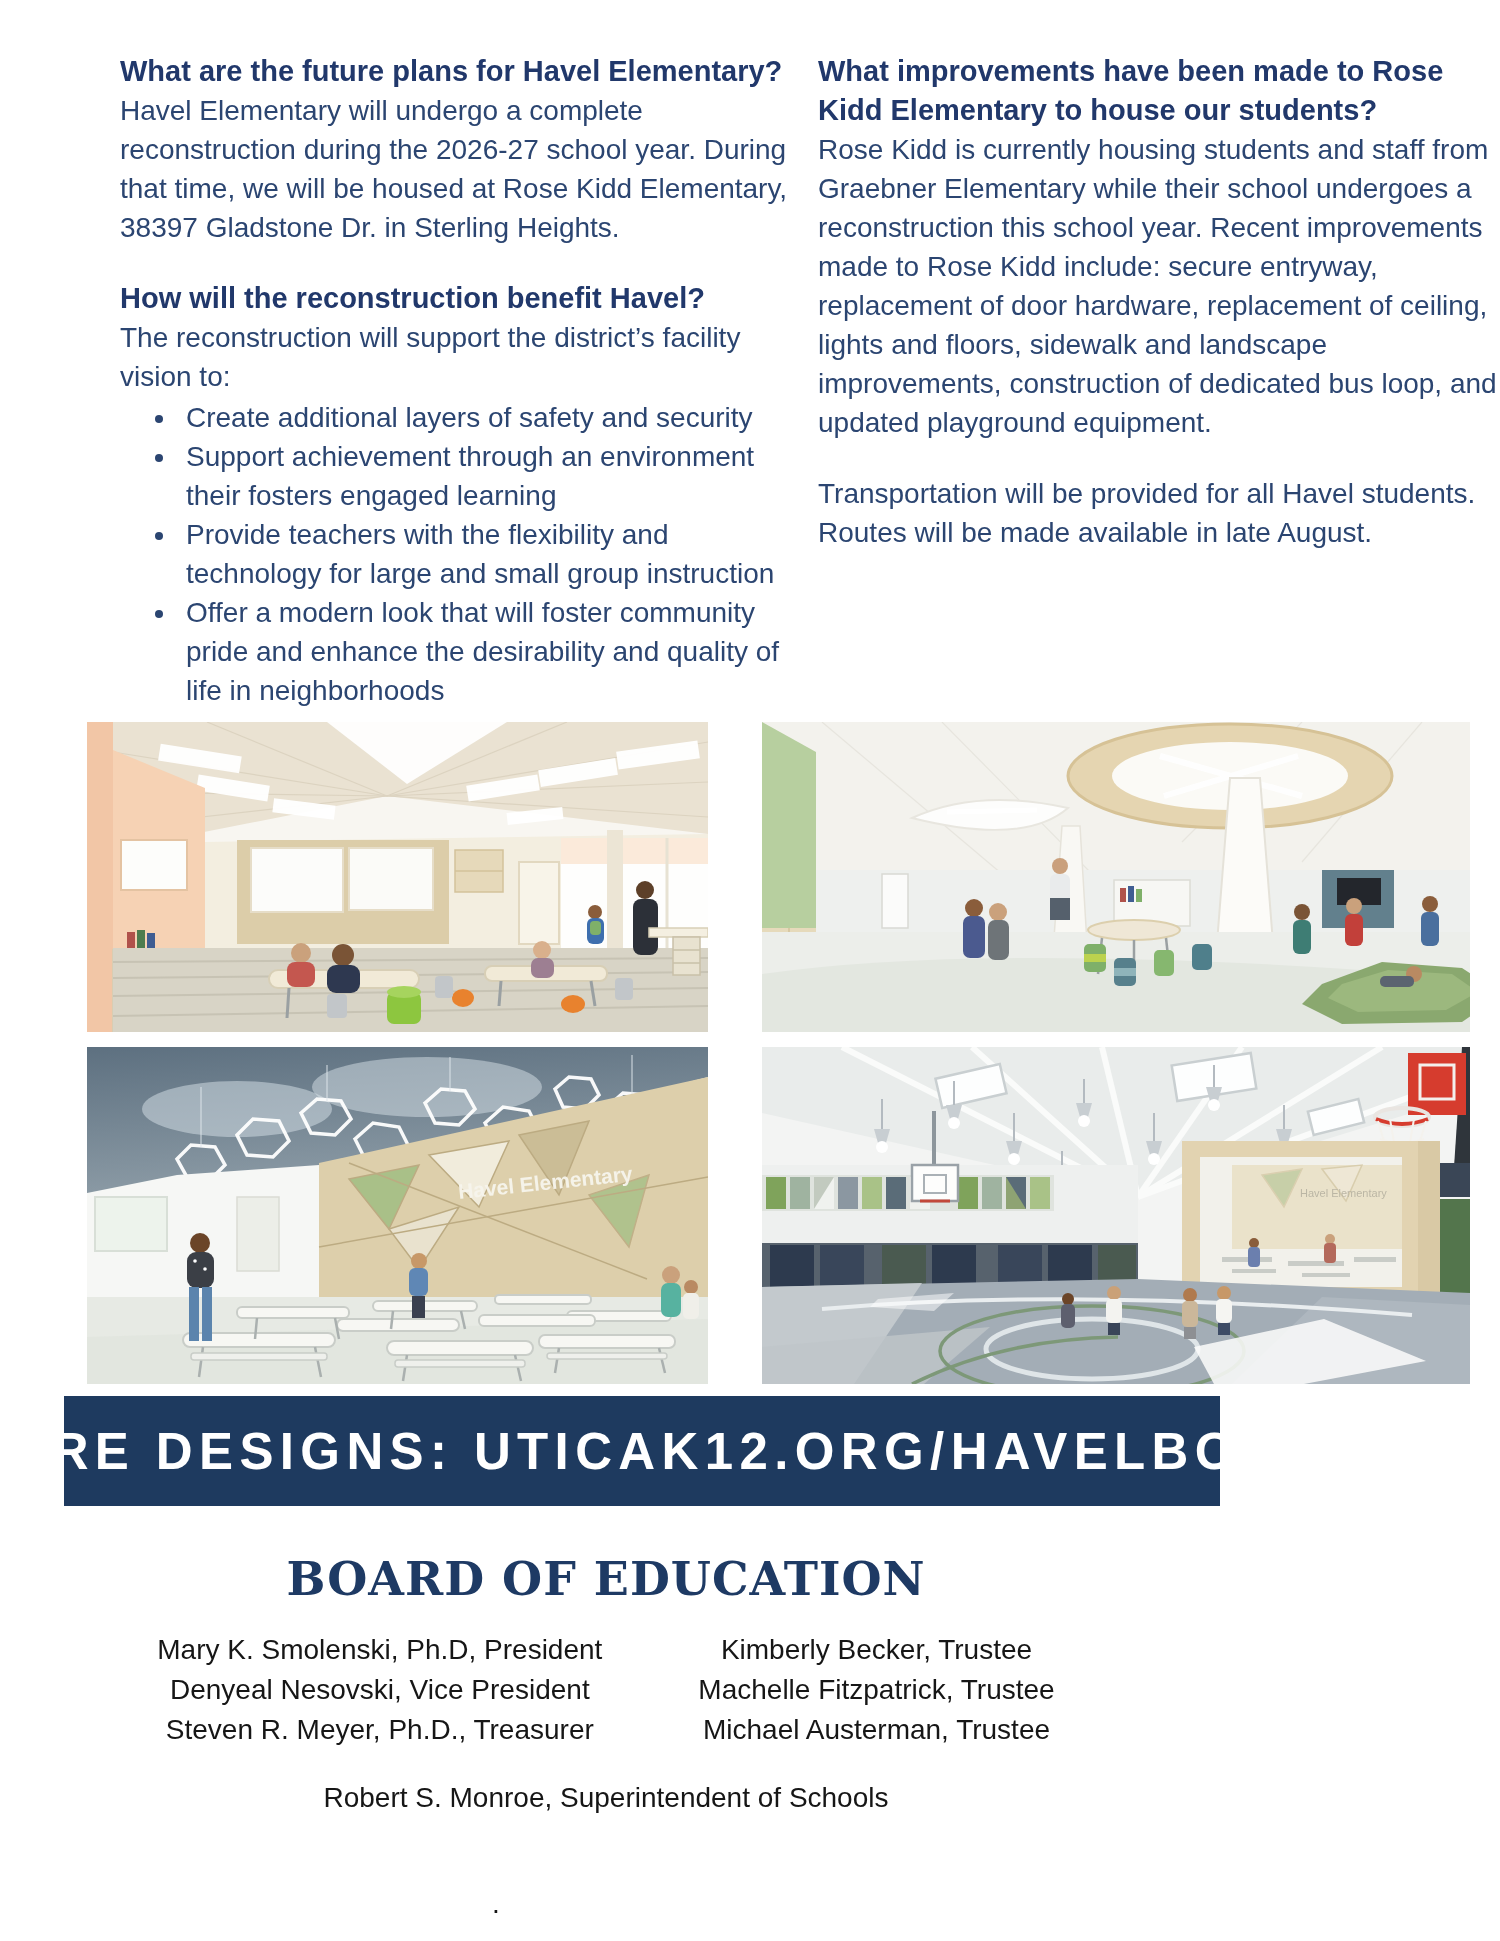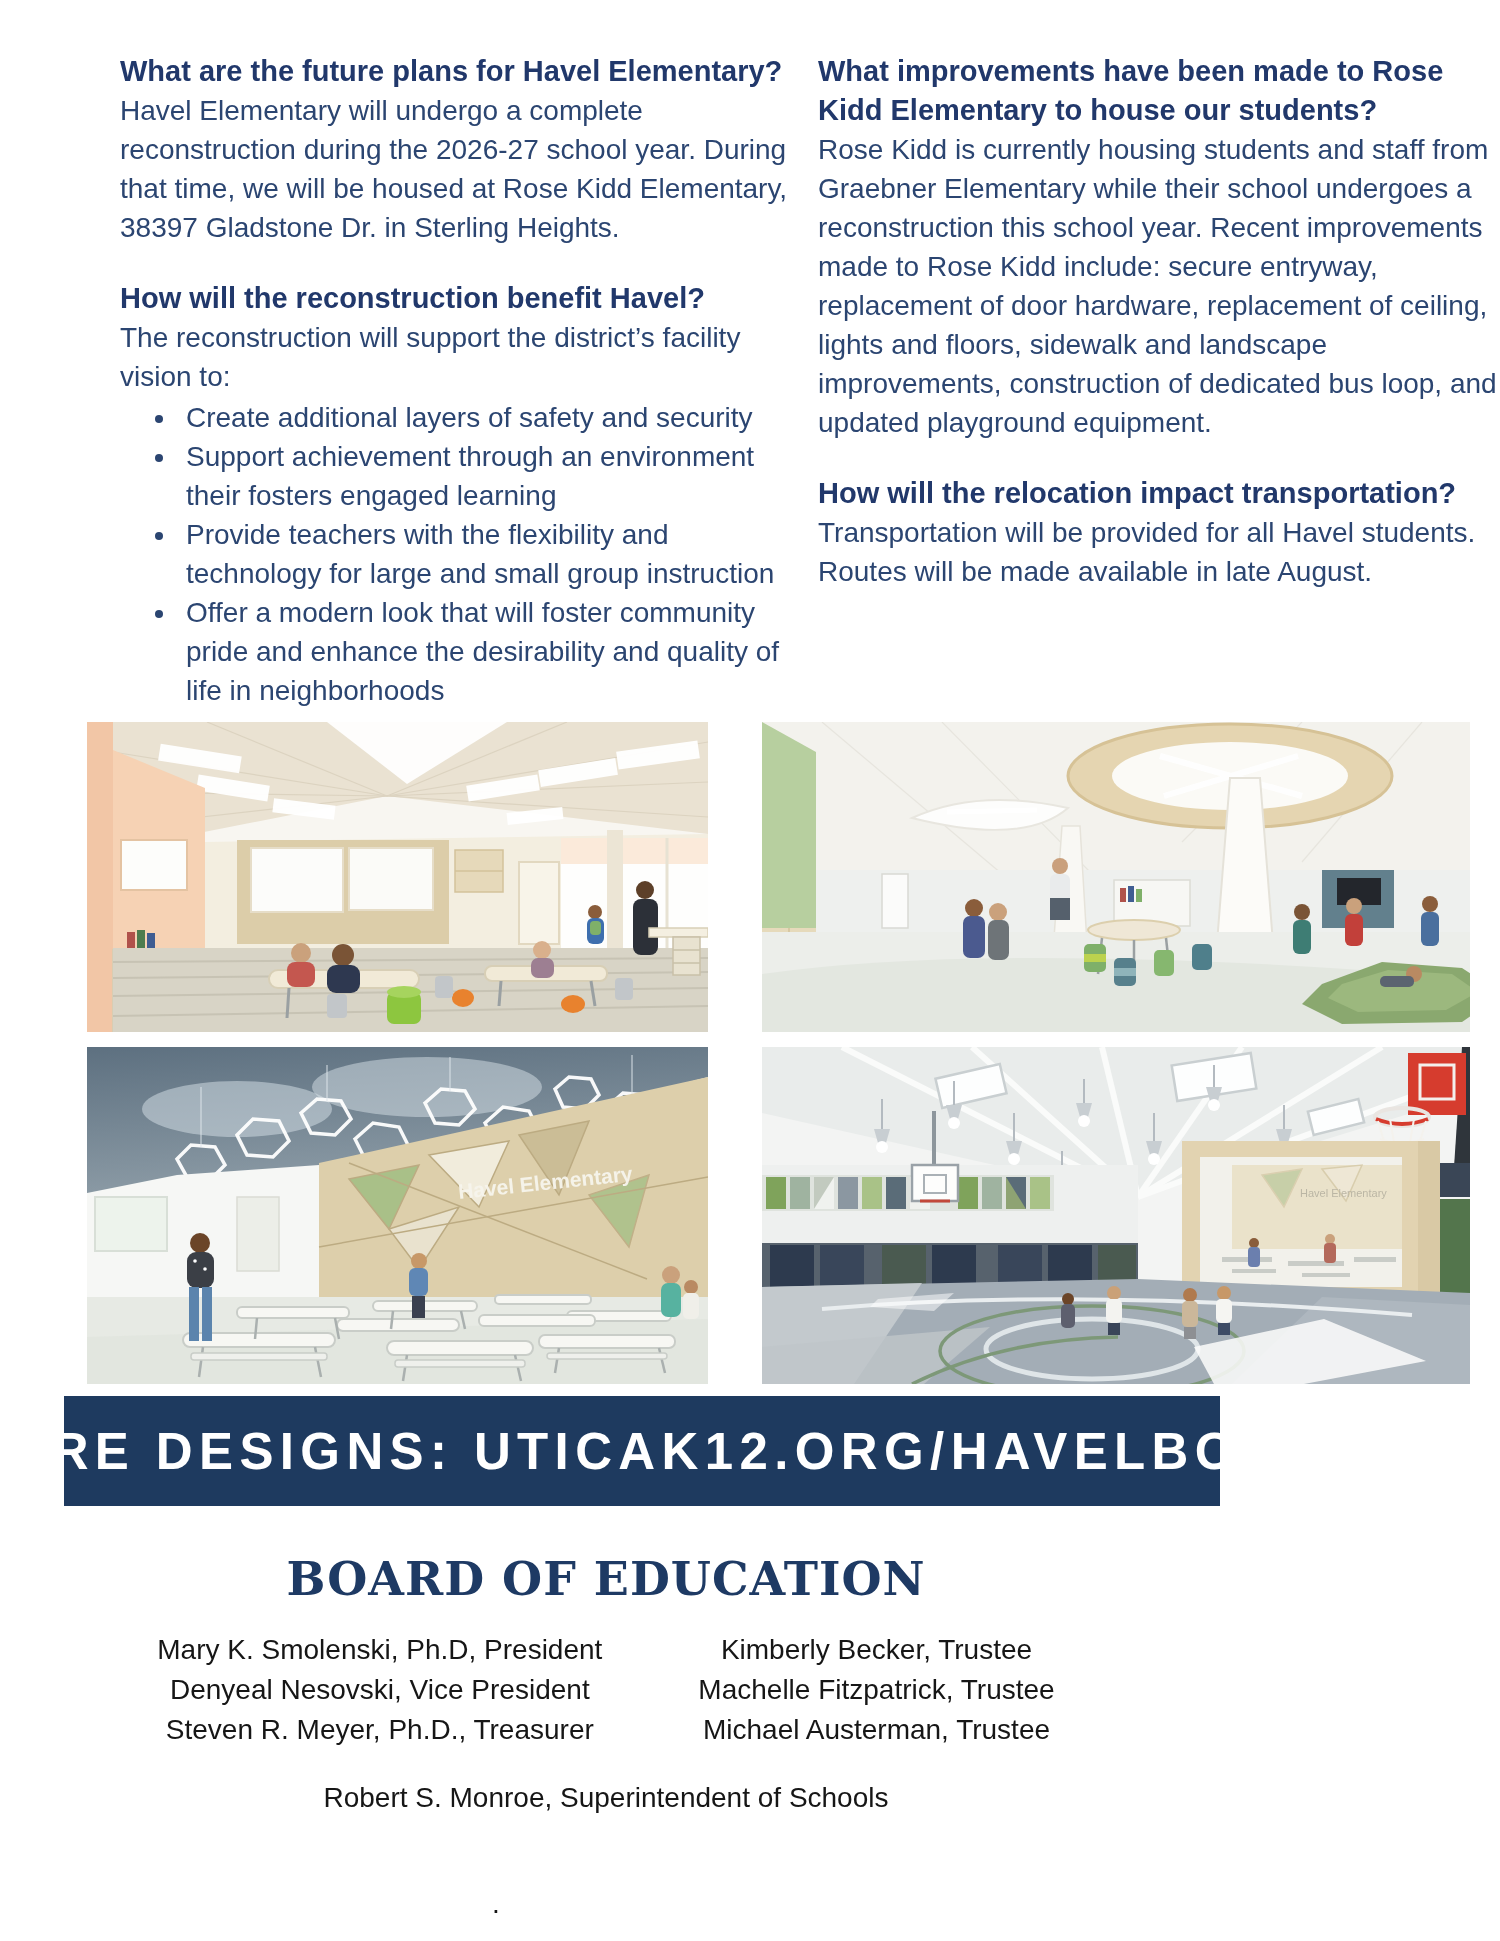--- a/index.html
+++ b/index.html
@@ -131,21 +131,20 @@
       <ul class="benefits">
         <li>Create additional layers of safety and security</li>
         <li>Support achievement through an environment their fosters engaged learning</li>
         <li>Provide teachers with the flexibility and technology for large and small group instruction</li>
         <li>Offer a modern look that will foster community pride and enhance the desirability and quality of life in neighborhoods</li>
       </ul>
     </div>
     <div class="col-right">
       <h3 class="q">What improvements have been made to Rose Kidd Elementary to house our students?</h3>
       <p class="a">Rose Kidd is currently housing students and staff from Graebner Elementary while their school undergoes a reconstruction this school year. Recent improvements made to Rose Kidd include: secure entryway, replacement of door hardware, replacement of ceiling, lights and floors, sidewalk and landscape improvements, construction of dedicated bus loop, and updated playground equipment.</p>
-      <h3 class="q">How will the relocation impact transportation?</h3>
       <p class="a">Transportation will be provided for all Havel students. Routes will be made available in late August.</p>
     </div>
   </section>
 
   <section class="gallery">
 
     <figure>
       <svg viewBox="0 0 621 310" role="img" aria-label="Rendering of new Havel classroom with flexible seating">
         <rect width="621" height="310" fill="#f8f6f1"></rect>
 

